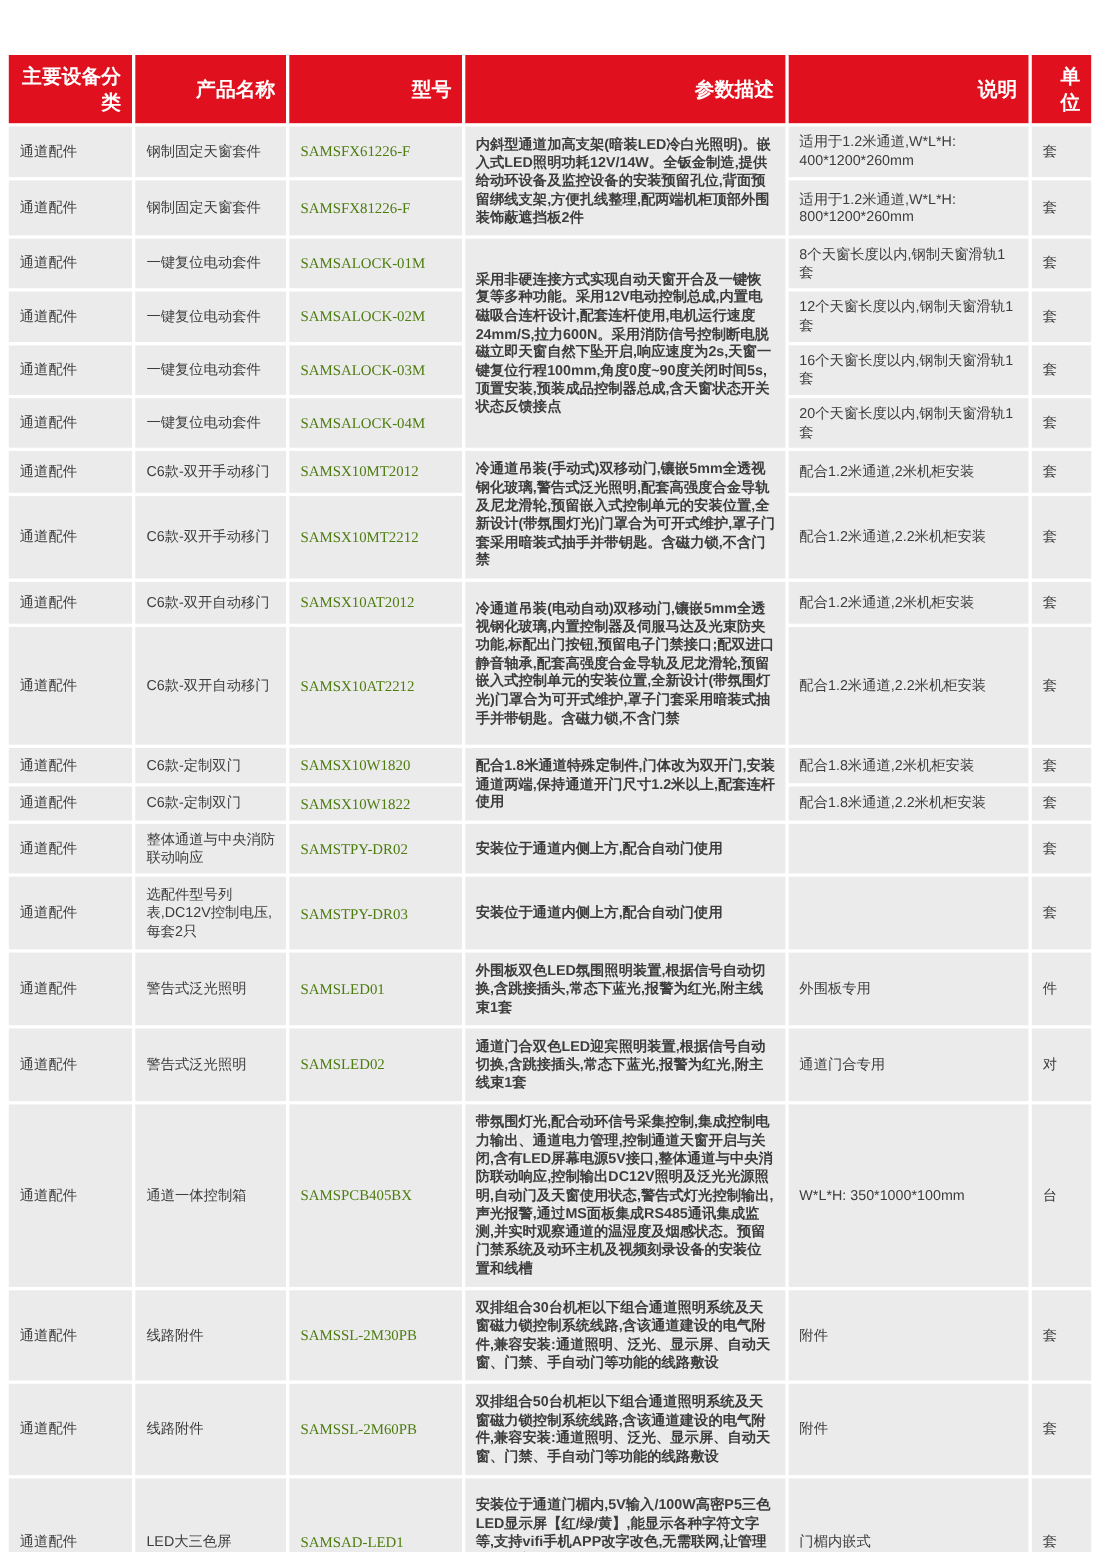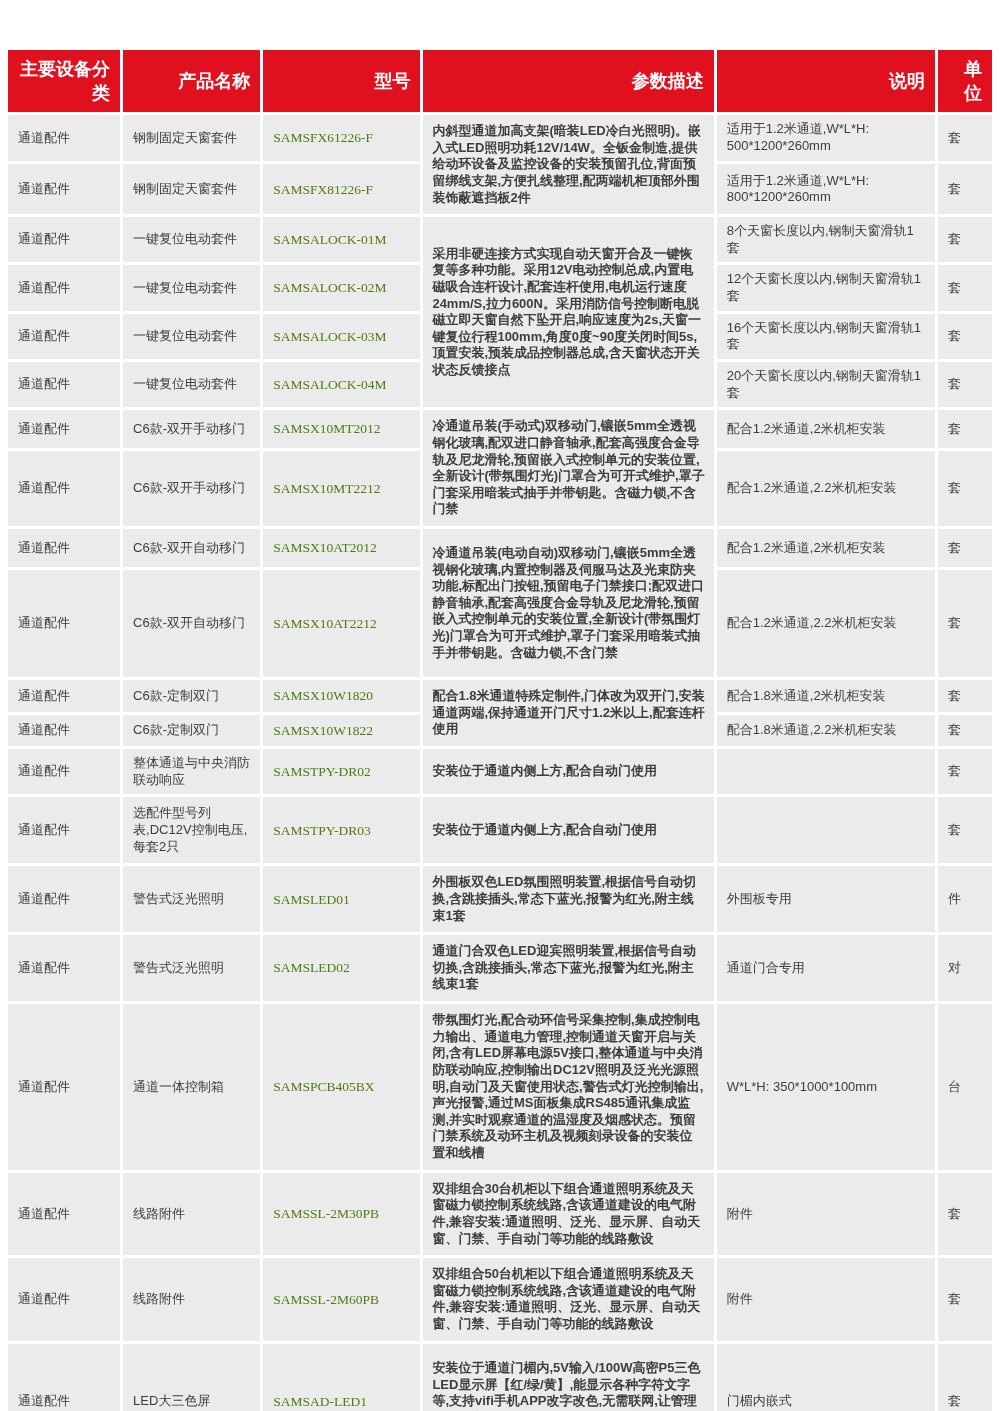--- a/index.html
+++ b/index.html
@@ -76,21 +76,21 @@
         <th>说明</th>
         <th>单位</th>
       </tr>
     </thead>
     <tbody>
       <tr style="height:44px">
         <td>通道配件</td>
         <td>钢制固定天窗套件</td>
         <td class="model">SAMSFX61226-F</td>
         <td class="desc" rowspan="2">内斜型通道加高支架(暗装LED冷白光照明)。嵌入式LED照明功耗12V/14W。全钣金制造,提供给动环设备及监控设备的安装预留孔位,背面预留绑线支架,方便扎线整理,配两端机柜顶部外围装饰蔽遮挡板2件</td>
-        <td>适用于1.2米通道,W*L*H: 500*1200*260mm</td>
+        <td>适用于1.2米通道,W*L*H: 400*1200*260mm</td>
         <td>套</td>
       </tr>
       <tr style="height:49px">
         <td>通道配件</td>
         <td>钢制固定天窗套件</td>
         <td class="model">SAMSFX81226-F</td>
         <td>适用于1.2米通道,W*L*H: 800*1200*260mm</td>
         <td>套</td>
       </tr>
       <tr style="height:38px">
@@ -119,21 +119,21 @@
         <td>通道配件</td>
         <td>一键复位电动套件</td>
         <td class="model">SAMSALOCK-04M</td>
         <td>20个天窗长度以内,钢制天窗滑轨1套</td>
         <td>套</td>
       </tr>
       <tr style="height:38px">
         <td>通道配件</td>
         <td>C6款-双开手动移门</td>
         <td class="model">SAMSX10MT2012</td>
-        <td class="desc" rowspan="2">冷通道吊装(手动式)双移动门,镶嵌5mm全透视钢化玻璃,配双进口静音轴承,配套高强度合金导轨及尼龙滑轮,预留嵌入式控制单元的安装位置,全新设计(带氛围灯光)门罩合为可开式维护,罩子门套采用暗装式抽手并带钥匙。含磁力锁,不含门禁</td>
+        <td class="desc" rowspan="2">冷通道吊装(手动式)双移动门,镶嵌5mm全透视钢化玻璃,警告式泛光照明,配套高强度合金导轨及尼龙滑轮,预留嵌入式控制单元的安装位置,全新设计(带氛围灯光)门罩合为可开式维护,罩子门套采用暗装式抽手并带钥匙。含磁力锁,不含门禁</td>
         <td>配合1.2米通道,2米机柜安装</td>
         <td>套</td>
       </tr>
       <tr style="height:75px">
         <td>通道配件</td>
         <td>C6款-双开手动移门</td>
         <td class="model">SAMSX10MT2212</td>
         <td>配合1.2米通道,2.2米机柜安装</td>
         <td>套</td>
       </tr>

